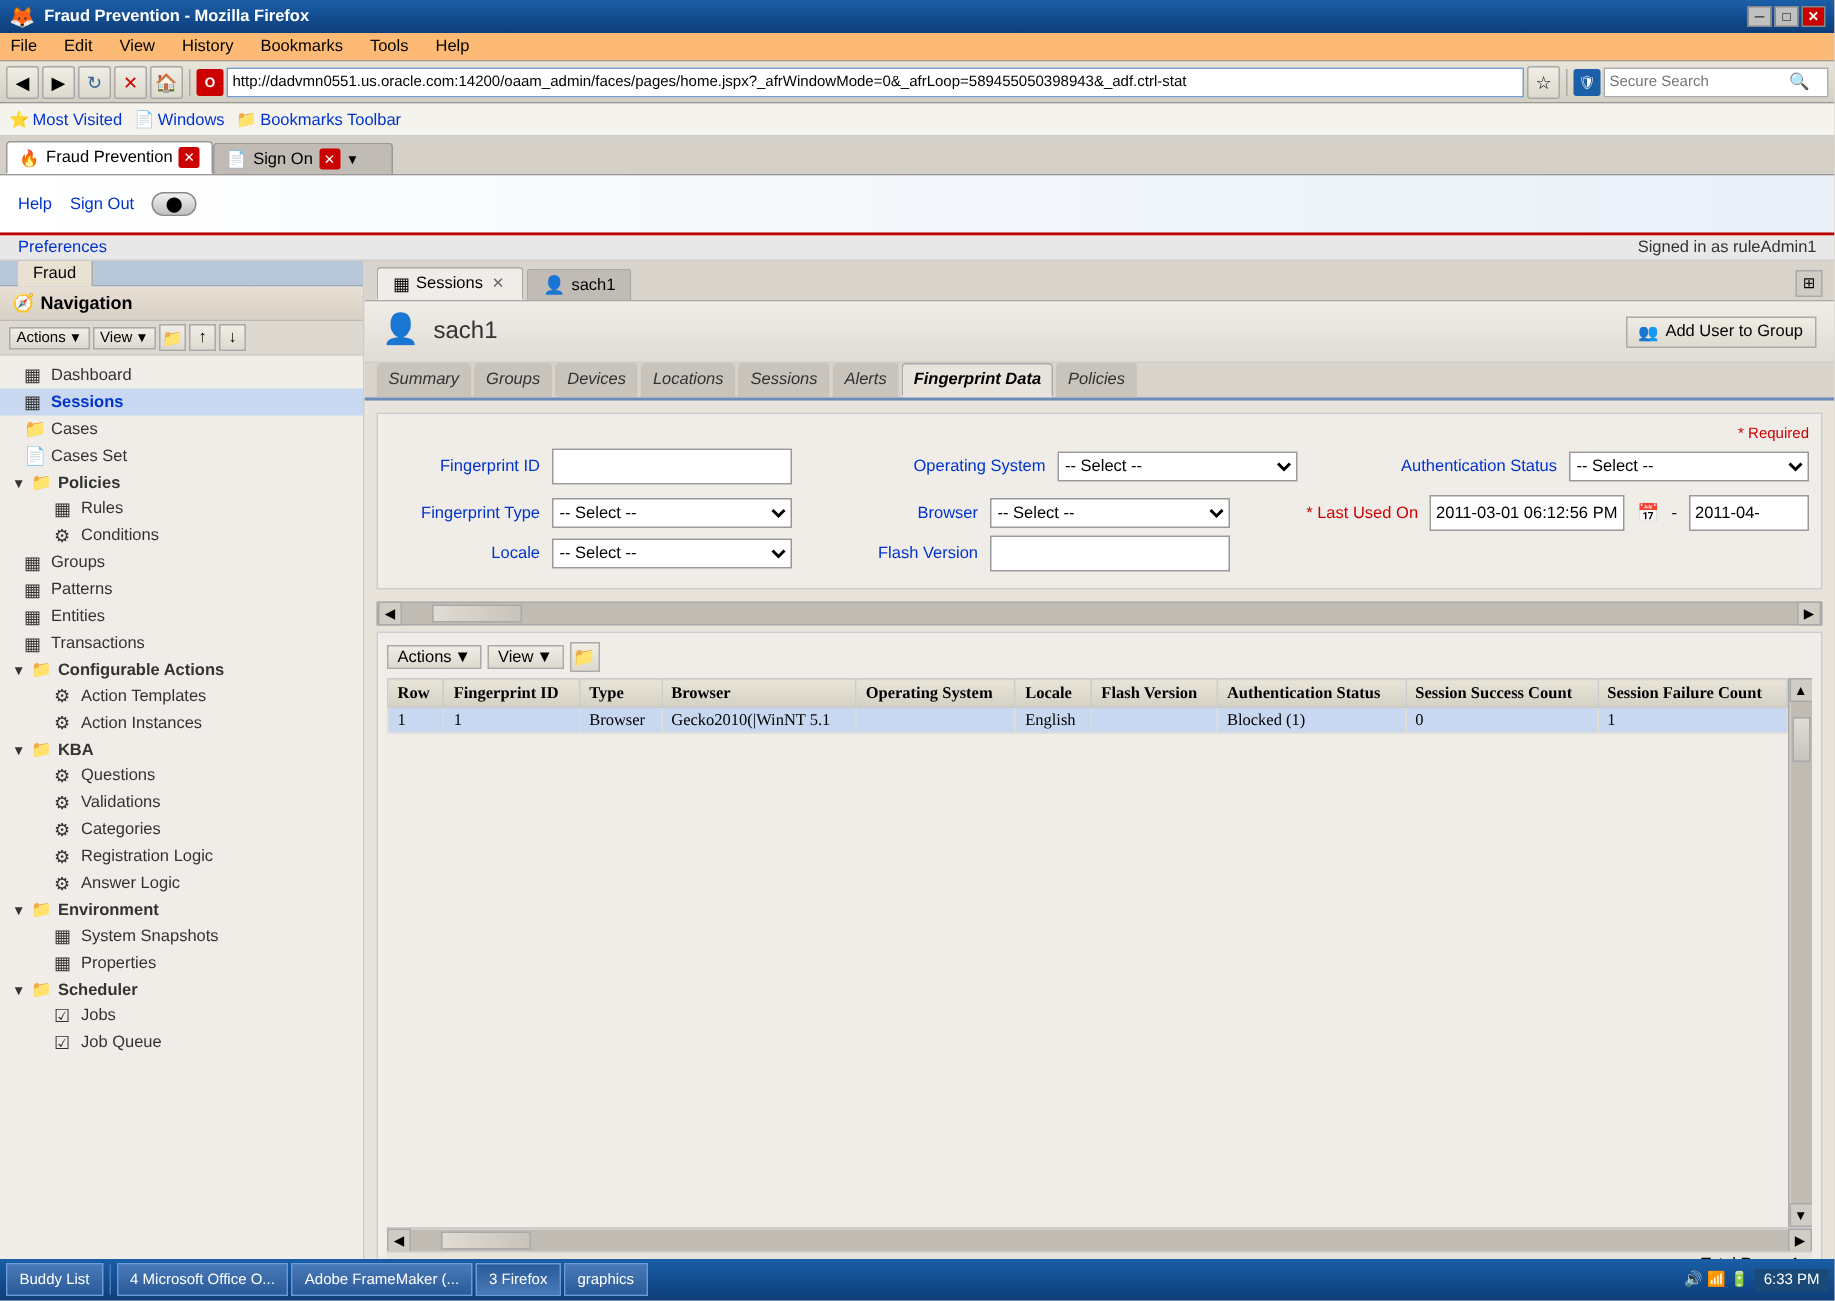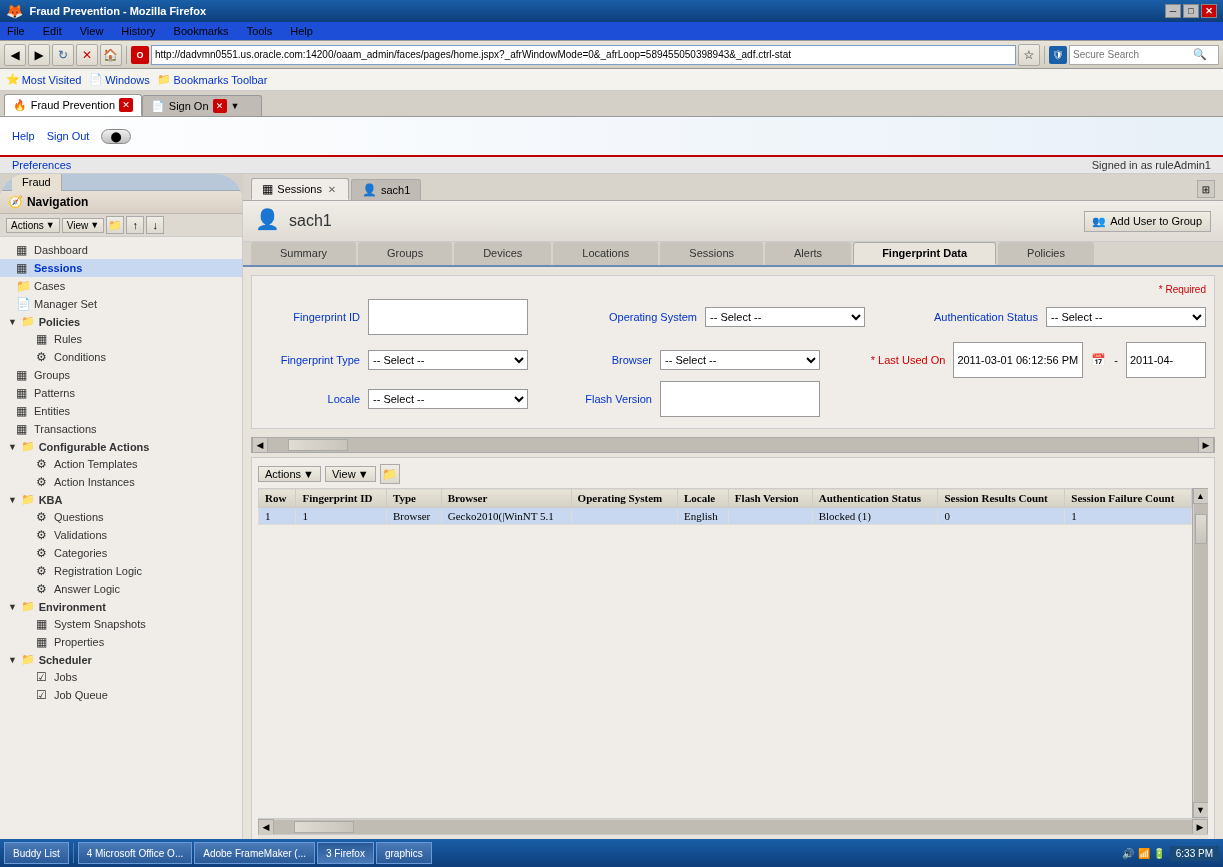--- a/index.html
+++ b/index.html
@@ -3,21 +3,21 @@
   <meta charset="utf-8">
   <style>
     * { margin: 0; padding: 0; box-sizing: border-box; }
     body { font-family: Arial, sans-serif; font-size: 11px; background: #d4d0c8; width: 1223px; height: 867px; overflow: hidden; }
 
     
     .title-bar { background: linear-gradient(to bottom, #1a5fa8, #0d3d7a); color: white; padding: 3px 6px; display: flex; align-items: center; gap: 6px; font-size: 11px; font-weight: bold; }
     .title-bar .win-controls { margin-left: auto; display: flex; gap: 2px; }
     .win-btn { width: 16px; height: 14px; background: #c0c0c0; border: 1px solid #888; font-size: 9px; display: flex; align-items: center; justify-content: center; cursor: pointer; color: black; }
 
-    .menu-bar { background: #1d4ed8; border-bottom: 1px solid #999; padding: 2px 4px; display: flex; gap: 12px; font-size: 11px; }
+    .menu-bar { background: #fdba74; border-bottom: 1px solid #999; padding: 2px 4px; display: flex; gap: 12px; font-size: 11px; }
     .menu-item { cursor: pointer; padding: 1px 3px; }
 
     .toolbar { background: linear-gradient(to bottom, #e8e4d8, #d4cfc3); border-bottom: 1px solid #999; padding: 2px 4px; display: flex; align-items: center; gap: 2px; height: 28px; }
     .tb-btn { width: 22px; height: 22px; background: linear-gradient(to bottom, #f0ede4, #ddd9cf); border: 1px solid #aaa; display: flex; align-items: center; justify-content: center; cursor: pointer; font-size: 12px; border-radius: 2px; }
     .tb-sep { width: 1px; height: 18px; background: #aaa; margin: 0 2px; }
     .address-bar { flex: 1; display: flex; align-items: flex-start; gap: 4px; }
     .address-input { flex: 1; height: 20px; border: 1px solid #7a9ec8; padding: 0 3px; font-size: 10px; background: white; }
     .secure-search-box { display: flex; align-items: center; background: white; border: 1px solid #aaa; height: 20px; padding: 0 3px; min-width: 150px; }
     .secure-search-input { border: none; outline: none; font-size: 10px; width: 120px; }
 
@@ -39,21 +39,21 @@
     .header-link { color: #0033cc; cursor: pointer; }
     .oval-btn { background: linear-gradient(to bottom, #f0f0f0, #c0c0c0); border: 1px solid #888; border-radius: 10px; padding: 1px 8px; font-size: 10px; cursor: pointer; }
 
     .preferences-bar { background: #e8e8e8; border-bottom: 1px solid #ccc; padding: 2px 12px; display: flex; justify-content: space-between; font-size: 11px; }
     .pref-link { color: #0033cc; cursor: pointer; text-align: center; }
 
     
     .app-body { display: flex; height: calc(867px - 175px); }
 
     
-    .sidebar { width: 243px; background: #f0ede8; border-right: 1px solid #ccc; display: flex; flex-direction: column; overflow: hidden; border-radius: 26px; }
+    .sidebar { width: 243px; background: #f0ede8; border-right: 1px solid #ccc; display: flex; flex-direction: column; overflow: hidden; }
     .fraud-tab { background: #e8e0d0; border-top: 1px solid #aaa; border-right: 1px solid #aaa; padding: 3px 10px; font-size: 11px; margin: 2px 0 0 4px; border-radius: 3px 3px 0 0; cursor: pointer; }
     .nav-section { background: linear-gradient(to bottom, #e8e0d4, #d8d0c4); padding: 4px 8px; font-weight: bold; font-size: 12px; display: flex; align-items: center; gap: 4px; border-bottom: 1px solid #c0b8b0; }
     .nav-toolbar { background: #ddd9d0; padding: 2px 6px; display: flex; align-items: center; gap: 2px; border-bottom: 1px solid #ccc; }
     .nav-tb-btn { padding: 1px 4px; background: linear-gradient(to bottom, #f0ede4, #ddd9cf); border: 1px solid #aaa; font-size: 10px; cursor: pointer; display: flex; align-items: center; gap: 2px; }
     .nav-icon-btn { width: 18px; height: 18px; background: linear-gradient(to bottom, #f0ede4, #ddd9cf); border: 1px solid #aaa; display: flex; align-items: center; justify-content: center; cursor: pointer; font-size: 11px; }
     .sidebar-content { flex: 1; overflow-y: auto; padding: 4px 0; }
     .nav-item { padding: 2px 8px 2px 16px; display: flex; align-items: center; gap: 4px; cursor: pointer; font-size: 11px; color: #333; }
     .nav-item.selected { background: #c8d8f0; }
     .nav-item .icon { font-size: 12px; width: 14px; }
     .nav-group { padding: 2px 8px 2px 8px; display: flex; align-items: center; gap: 4px; cursor: pointer; font-size: 11px; font-weight: bold; color: #333; }
@@ -69,28 +69,28 @@
     .content-tab-close { width: 12px; height: 12px; background: none; border: none; cursor: pointer; font-size: 10px; color: #666; }
     .float-icon { margin-left: auto; cursor: pointer; width: 18px; height: 18px; background: #d0ccc4; border: 1px solid #aaa; display: flex; align-items: center; justify-content: center; font-size: 10px; }
 
     .page-header { background: linear-gradient(to bottom, #f0ede8, #e0dcd4); padding: 6px 12px; display: flex; align-items: center; justify-content: space-between; border-bottom: 1px solid #ccc; }
     .page-title { font-size: 16px; color: #333; display: flex; align-items: center; gap: 6px; }
     .user-icon { width: 28px; height: 28px; color: #336699; font-size: 20px; }
     .add-user-btn { background: linear-gradient(to bottom, #f0ede4, #ddd9cf); border: 1px solid #aaa; padding: 3px 8px; font-size: 11px; cursor: pointer; display: flex; align-items: center; gap: 4px; }
 
     
     .sub-tabs { background: #d8d4cc; display: flex; border-bottom: 2px solid #6a8ab8; padding: 0 8px; }
-    .sub-tab { padding: 4px 28px; font-size: 11px; cursor: pointer; border: 1px solid transparent; margin-right: 2px; color: #333; background: #c8c4bc; border-radius: 3px 3px 0 0; }
+    .sub-tab { padding: 4px 7px; font-size: 11px; cursor: pointer; border: 1px solid transparent; margin-right: 2px; color: #333; background: #c8c4bc; border-radius: 3px 3px 0 0; font-style: italic; }
     .sub-tab.active { background: #e8e4dc; border: 1px solid #aaa; border-bottom: 2px solid #e8e4dc; color: black; font-weight: bold; }
 
     
     .search-section { background: #f0ede8; border: 1px solid #ccc; margin: 8px; padding: 8px; }
     .form-row { display: flex; align-items: center; gap: 8px; margin-bottom: 4px; }
     .form-label { color: #0033cc; font-size: 11px; min-width: 100px; text-align: right; }
-    .form-input { height: 36px; border: 1px solid #999; padding: 0 3px; font-size: 11px; background: white; }
+    .form-input { height: 24px; border: 1px solid #999; padding: 0 3px; font-size: 11px; background: white; }
     .form-input-wide { width: 160px; }
     .form-select { height: 20px; border: 1px solid #999; font-size: 11px; background: white; min-width: 160px; }
     .action-btn { padding: 2px 12px; background: linear-gradient(to bottom, #f0ede4, #ddd9cf); border: 1px solid #aaa; font-size: 11px; cursor: pointer; }
     .cal-icon { font-size: 12px; cursor: pointer; }
 
     
     .results-section { background: #f0ede8; border: 1px solid #ccc; margin: 0 8px 8px; padding: 6px; flex: 1; overflow: hidden; display: flex; flex-direction: column; }
     .results-title { font-weight: bold; font-size: 12px; margin-bottom: 4px; }
     .results-toolbar { display: flex; align-items: center; gap: 4px; margin-bottom: 4px; }
     .results-tb-btn { padding: 1px 6px; background: linear-gradient(to bottom, #f0ede4, #ddd9cf); border: 1px solid #aaa; font-size: 11px; cursor: pointer; display: flex; align-items: center; gap: 2px; }
@@ -247,21 +247,21 @@
       <div class="nav-item selected">
         <span class="icon">▦</span>
         <span style="color:#0033cc;font-weight:bold;">Sessions</span>
       </div>
       <div class="nav-item">
         <span class="icon">📁</span>
         <span>Cases</span>
       </div>
       <div class="nav-item">
         <span class="icon">📄</span>
-        <span>Manager Set</span>
+        <span>Cases Set</span>
       </div>
       <div class="nav-group">
         <span class="arrow">▼</span>
         <span>📁</span>
         <span>Policies</span>
       </div>
       <div class="nav-item indent2">
         <span class="icon">▦</span>
         <span>Rules</span>
       </div>
@@ -480,21 +480,21 @@
               <thead>
                 <tr>
                   <th>Row</th>
                   <th>Fingerprint ID</th>
                   <th>Type</th>
                   <th>Browser</th>
                   <th>Operating System</th>
                   <th>Locale</th>
                   <th>Flash Version</th>
                   <th>Authentication Status</th>
-                  <th>Session Results Count</th>
+                  <th>Session Success Count</th>
                   <th>Session Failure Count</th>
 
                 </tr>
               </thead>
               <tbody>
                 <tr class="selected-row">
                   <td>1</td>
                   <td>1</td>
                   <td>Browser</td>
                   <td>Gecko2010(|WinNT 5.1</td>

